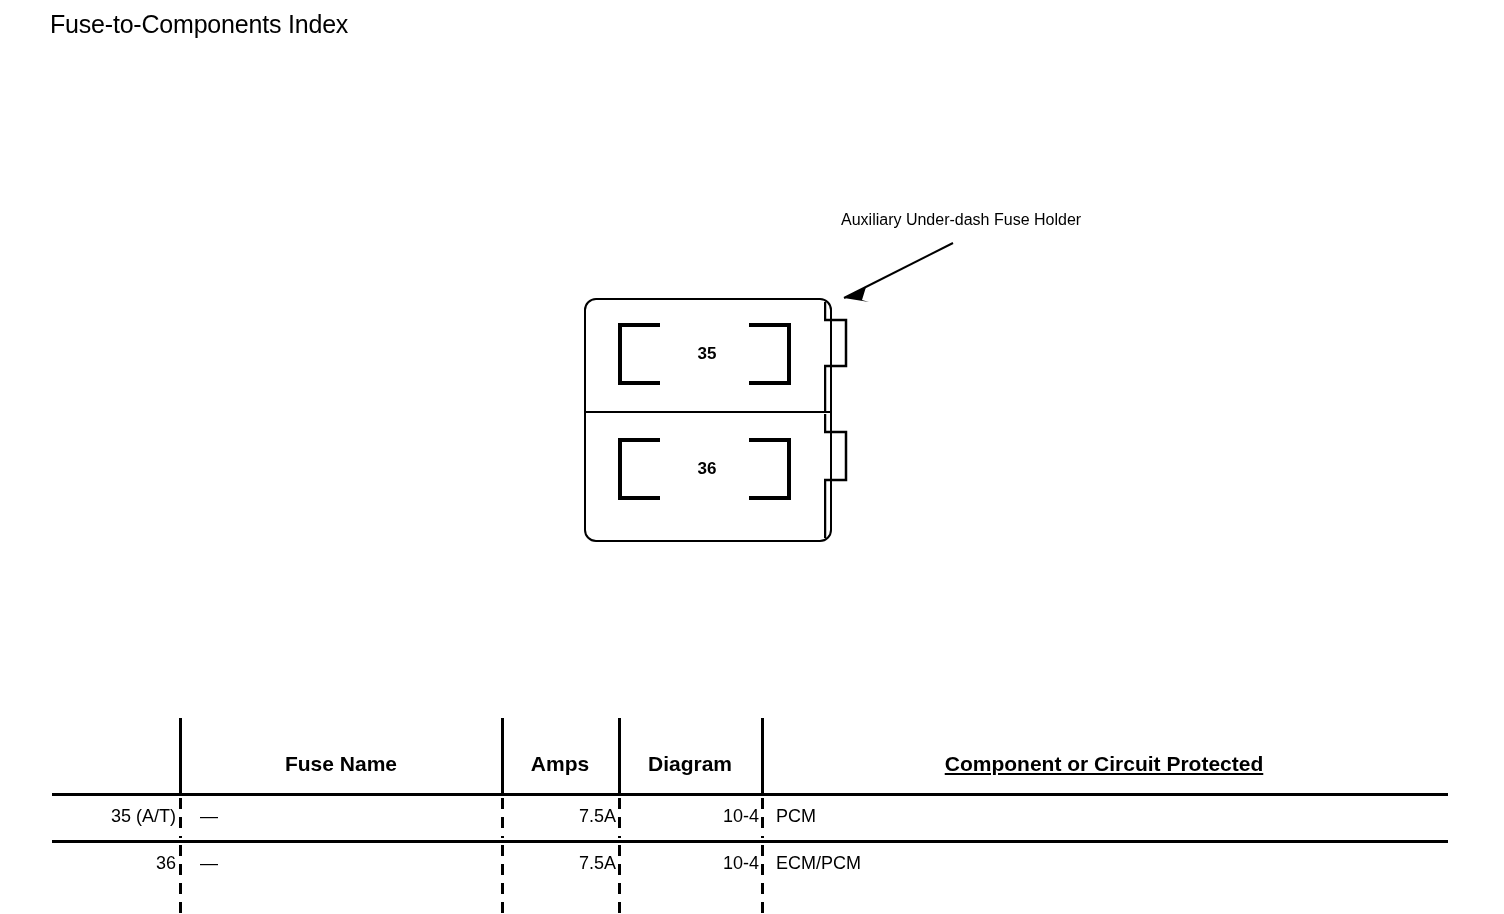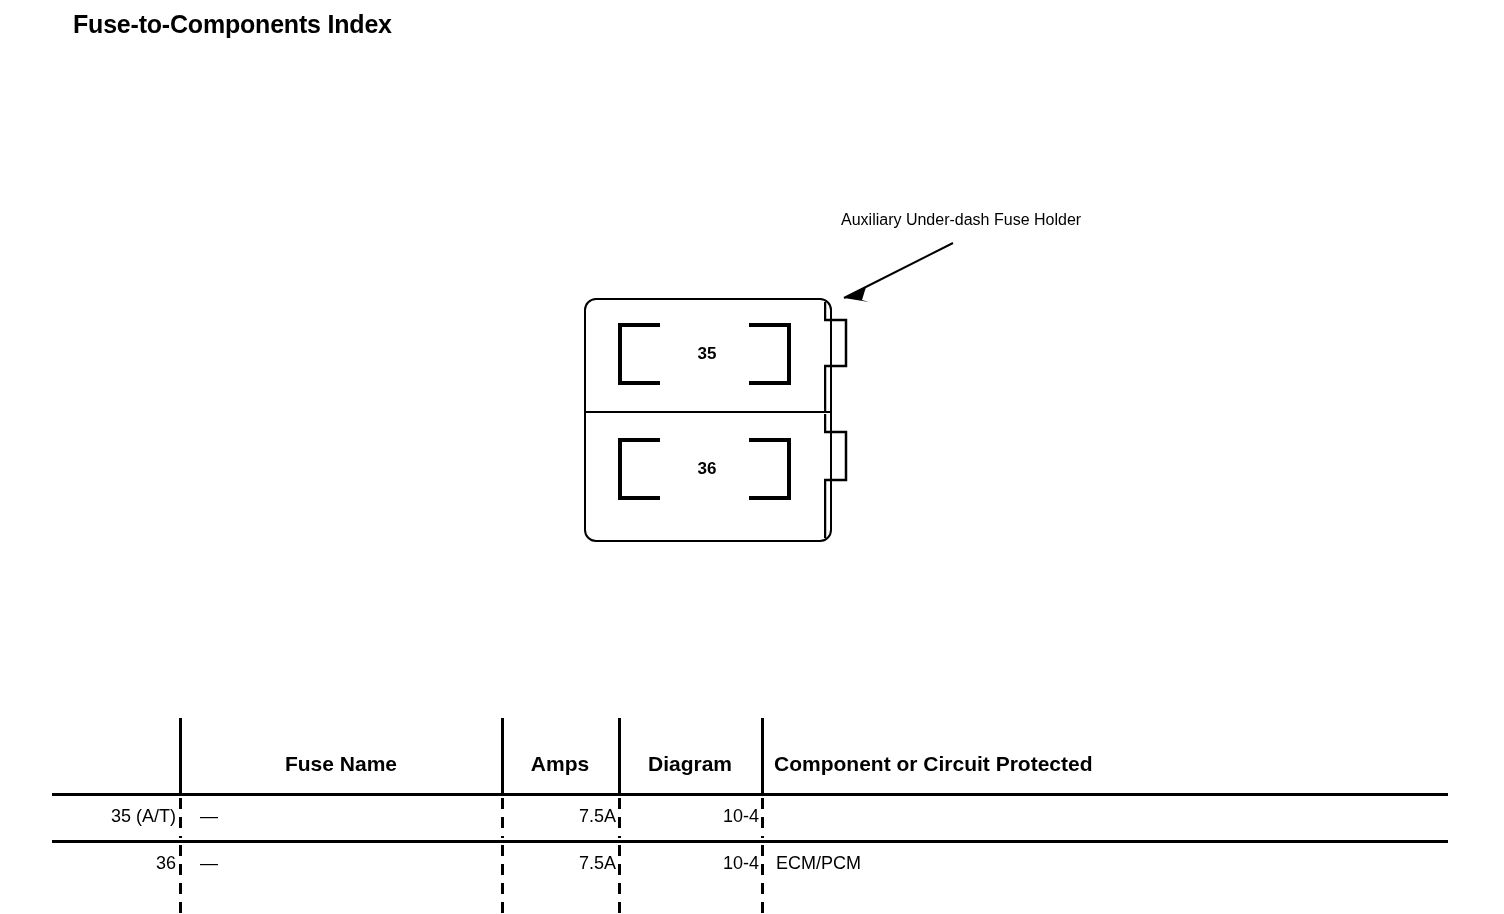--- a/index.html
+++ b/index.html
@@ -15,24 +15,23 @@
     font-family: "Liberation Sans", sans-serif;
     color: #000000;
   }
 
   
   #page-title {
     position: absolute;
     left: 50px;
     top: 10px;
     font-size: 25px;
-    font-weight: bold;
+    font-weight: normal;
     letter-spacing: -0.2px;
     white-space: nowrap;
-    margin-left: 23px;
   }
 
   
   #diagram {
     position: absolute;
     left: 0;
     top: 190px;
     width: 1504px;
     height: 380px;
   }
@@ -237,26 +236,27 @@
   <div class="divider dashed" style="left:566px;  top:131px; height:69px;"></div>
   <div class="divider dashed" style="left:709px;  top:131px; height:69px;"></div>
 
 
   <div class="th" style="left:131px; top:38px; width:316px;">Fuse Name</div>
 
   <div class="th" style="left:452px; top:38px; width:112px;">Amps</div>
 
   <div class="th" style="left:569px; top:38px; width:138px;">Diagram</div>
 
-  <div class="th" style="left:722px; top:38px; width:660px; text-align:left;">Component or Circuit Protected</div>
+  <div class="th" style="left:722px; top:38px; width:660px; text-align:center;text-decoration:underline;">Component or Circuit Protected</div>
 
   <div class="td center" style="left:0px;   top:92px; width:124px;">35 (A/T)</div>
   <div class="td left" style="left:148px; top:92px; width:290px;">—</div>
   <div class="td center" style="left:452px; top:92px; width:112px;">7.5A</div>
   <div class="td center" style="left:569px; top:92px; width:138px;">10-4</div>
+  <div class="td left" style="left:724px; top:92px; width:660px;">PCM</div>
 
   <div class="td center" style="left:0px;   top:139px; width:124px;">36</div>
   <div class="td left" style="left:148px; top:139px; width:290px;">—</div>
   <div class="td center" style="left:452px; top:139px; width:112px;">7.5A</div>
   <div class="td center" style="left:569px; top:139px; width:138px;">10-4</div>
   <div class="td left" style="left:724px; top:139px; width:660px;">ECM/PCM</div>
 
 </div>
 
 </body></html>

